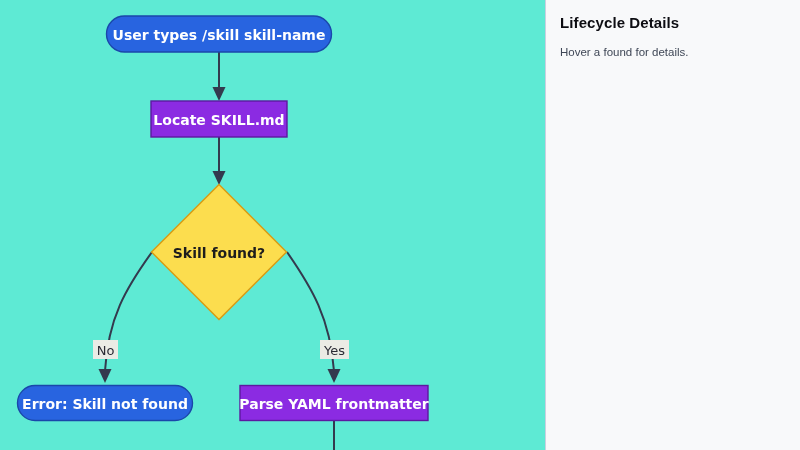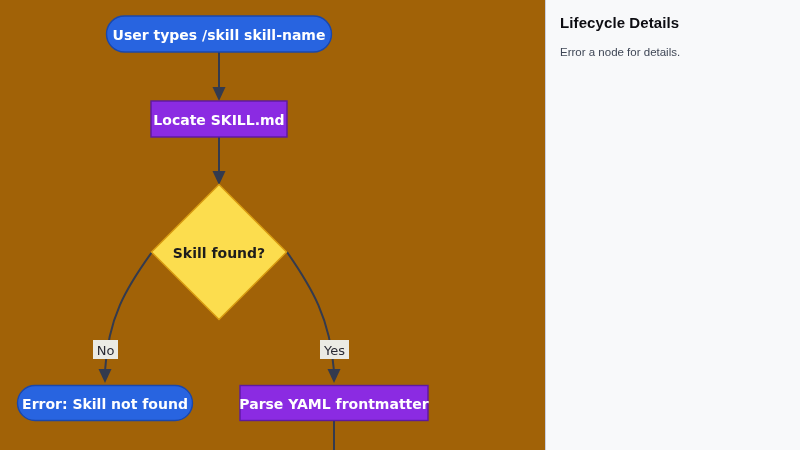--- a/index.html
+++ b/index.html
@@ -19,21 +19,21 @@
     height: 450px;
     display: flex;
     flex-direction: row;
   }
 
   
   #diagram-pane {
     position: relative;
     width: 545px;
     height: 450px;
-    background: #a16207;
+    background: #5eead4;
     overflow: hidden;
     flex: 0 0 545px;
   }
 
   #flow-svg {
     position: absolute;
     left: 0;
     top: 0;
     width: 545px;
     height: 450px;
@@ -208,16 +208,16 @@
         </g>
       </g>
 
     </svg>
   </div>
 
   <div id="pane-divider"></div>
 
   <div id="details-pane">
     <h1 id="details-title">Lifecycle Details</h1>
-    <p id="details-body">Error a node for details.</p>
+    <p id="details-body">Hover a found for details.</p>
   </div>
 
 </div>
 
 </body></html>

